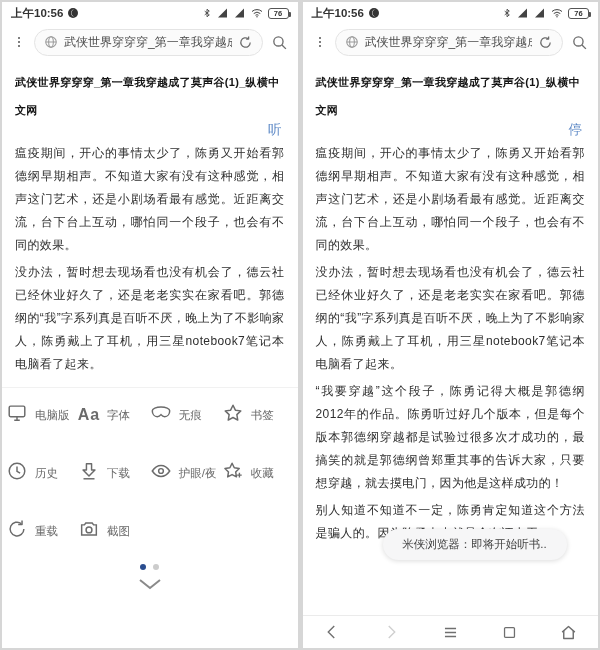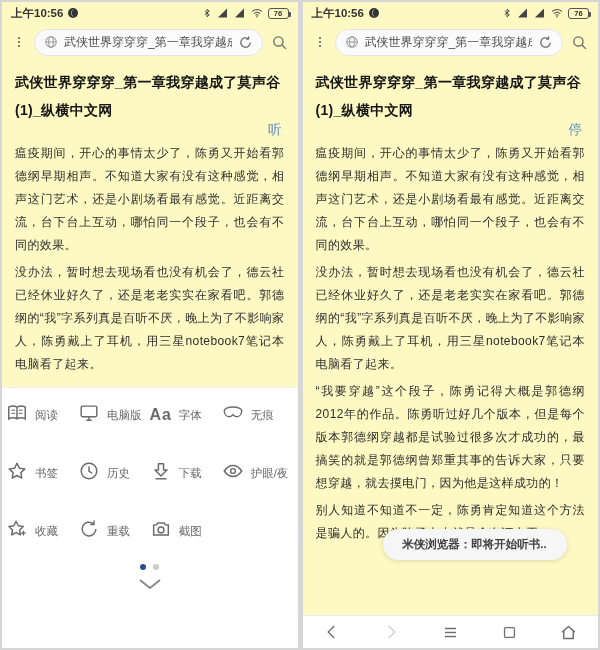--- a/index.html
+++ b/index.html
@@ -1,19 +1,19 @@
 <!DOCTYPE html>
 <html><head>
 <meta charset="utf-8">
 <style>
   * { box-sizing: border-box; margin: 0; padding: 0; }
   html,body { width: 600px; height: 650px; }
   body { font-family: "Liberation Sans", "DejaVu Sans", sans-serif; background: #d6d6d6; }
   .wrap { width: 600px; height: 650px; display: flex; gap: 5px; padding: 2px; }
-  .panel { flex: 1; background: #fef9c3; position: relative; overflow: hidden; }
+  .panel { flex: 1; background: #ffffff; position: relative; overflow: hidden; }
 
   
   .status { height: 22px; display: flex; align-items: center; justify-content: space-between;
             padding: 0 9px; font-size: 11.5px; font-weight: 700; color: #333; }
   .status-left, .status-right { display: flex; align-items: center; gap: 4px; }
   .status svg { display: block; }
   .batt { width: 21px; height: 11px; border: 1px solid #555; border-radius: 3px;
           font-size: 7.5px; font-weight: 700; color: #333; display: flex;
           align-items: center; justify-content: center; position: relative; }
   .batt:after { content: ""; position: absolute; right: -3px; top: 3px; width: 2px; height: 5px;
@@ -25,21 +25,21 @@
   .search-pill { flex: 1; height: 27px; border: 1px solid #e4e4e4; background: #fbfbfb;
                  border-radius: 15px; display: flex; align-items: center; gap: 6px; padding: 0 9px;
                  overflow: hidden; }
   .search-query { flex: 1; font-size: 12px; color: #4c4c4c; white-space: nowrap; overflow: hidden; }
   .icon-gray { color: #6d6d6d; display: flex; }
   .icon-light { color: #9a9a9a; display: flex; }
 
   
   .article { position: absolute; left: 0; right: 0; top: 58px; bottom: 0; overflow: hidden;
              padding: 8px 13px 0; }
-  .title { font-size: 14px; line-height: 28px; font-weight: 700; color: #151515;
+  .title { font-size: 11px; line-height: 28px; font-weight: 700; color: #151515;
            letter-spacing: .3px; }
   .action-row { display: flex; justify-content: flex-end; height: 16px; margin-top: -2px; }
   .action-btn { color: #5b87c5; font-size: 13.5px; line-height: 16px; padding: 0 3px; cursor: pointer; }
   .article p { margin-top: 4px; font-size: 12px; line-height: 23px; color: #2e2e2e;
                text-align: justify; letter-spacing: .4px; }
 
   
   .menu-sheet { position: absolute; left: 0; right: 0; top: 385px; bottom: 0; background: #fff;
                 border-top: 1px solid #f1f1f1; display: flex; flex-direction: column; }
   .menu-grid { display: grid; grid-template-columns: repeat(4, 1fr); row-gap: 32px;
@@ -51,21 +51,21 @@
   .menu-label { font-size: 11.5px; color: #6a6a6a; }
   .dots-row { display: flex; justify-content: center; align-items: center; gap: 7px; margin-top: 20px; }
   .pg-dot { width: 6px; height: 6px; border-radius: 50%; background: #ccc; }
   .pg-dot.active { background: #2a4d8f; }
   .sheet-chevron { margin: 5px auto 0; color: #8a8a8a; display: flex; }
 
   
   .toast { position: absolute; left: 80px; top: 527px; width: 184px; height: 31px;
            background: #f6f6f7; border-radius: 16px; box-shadow: 0 1px 5px rgba(0,0,0,.14);
            display: flex; align-items: center; justify-content: center;
-           font-size: 11.5px; font-weight: 700; color: #3f3f3f; white-space: nowrap; }
+           font-size: 11.5px; font-weight: 400; color: #3f3f3f; white-space: nowrap; }
 
   
   .navbar { position: absolute; left: 0; right: 0; bottom: 0; height: 33px; background: #fff;
             border-top: 1px solid #ebebeb; display: flex; align-items: center; }
   .nav-btn { flex: 1; display: flex; align-items: center; justify-content: center; color: #6f6f6f;
              cursor: pointer; }
   .nav-btn.disabled { color: #cfcfcf; }
 </style>
 </head>
 <body>
@@ -151,27 +151,20 @@
         <span class="action-btn">听</span>
       </div>
       <p>瘟疫期间，开心的事情太少了，陈勇又开始看郭德纲早期相声。不知道大家有没有这种感觉，相声这门艺术，还是小剧场看最有感觉。近距离交流，台下台上互动，哪怕同一个段子，也会有不同的效果。</p>
       <p>没办法，暂时想去现场看也没有机会了，德云社已经休业好久了，还是老老实实在家看吧。郭德纲的“我”字系列真是百听不厌，晚上为了不影响家人，陈勇戴上了耳机，用三星notebook7笔记本电脑看了起来。</p>
     </div>
 
     <div class="menu-sheet">
       <div class="menu-grid">
         <div class="menu-item">
           <span><svg viewBox="0 0 24 24" fill="none" stroke="currentColor" stroke-width="1.6">
-                <path d="M3 5.5c3-1.6 6-1.6 9 0 3-1.6 6-1.6 9 0v13c-3-1.6-6-1.6-9 0-3-1.6-6-1.6-9 0zM12 5.5v13"></path>
-                <path d="M6 9c1.5-.4 3-.4 4 0M6 12.5c1.5-.4 3-.4 4 0M14 9c1.5-.4 3-.4 4 0M14 12.5c1.5-.4 3-.4 4 0" stroke-width="1.1"></path>
-              </svg></span>
-          <span class="menu-label">阅读</span>
-        </div>
-        <div class="menu-item">
-          <span><svg viewBox="0 0 24 24" fill="none" stroke="currentColor" stroke-width="1.6">
                 <rect x="3.5" y="4.5" width="17" height="11.5" rx="1.5"></rect>
                 <path d="M9 20h6M12 16v4"></path>
               </svg></span>
           <span class="menu-label">电脑版</span>
         </div>
         <div class="menu-item">
           <span class="font-glyph">Aa</span>
           <span class="menu-label">字体</span>
         </div>
         <div class="menu-item">

